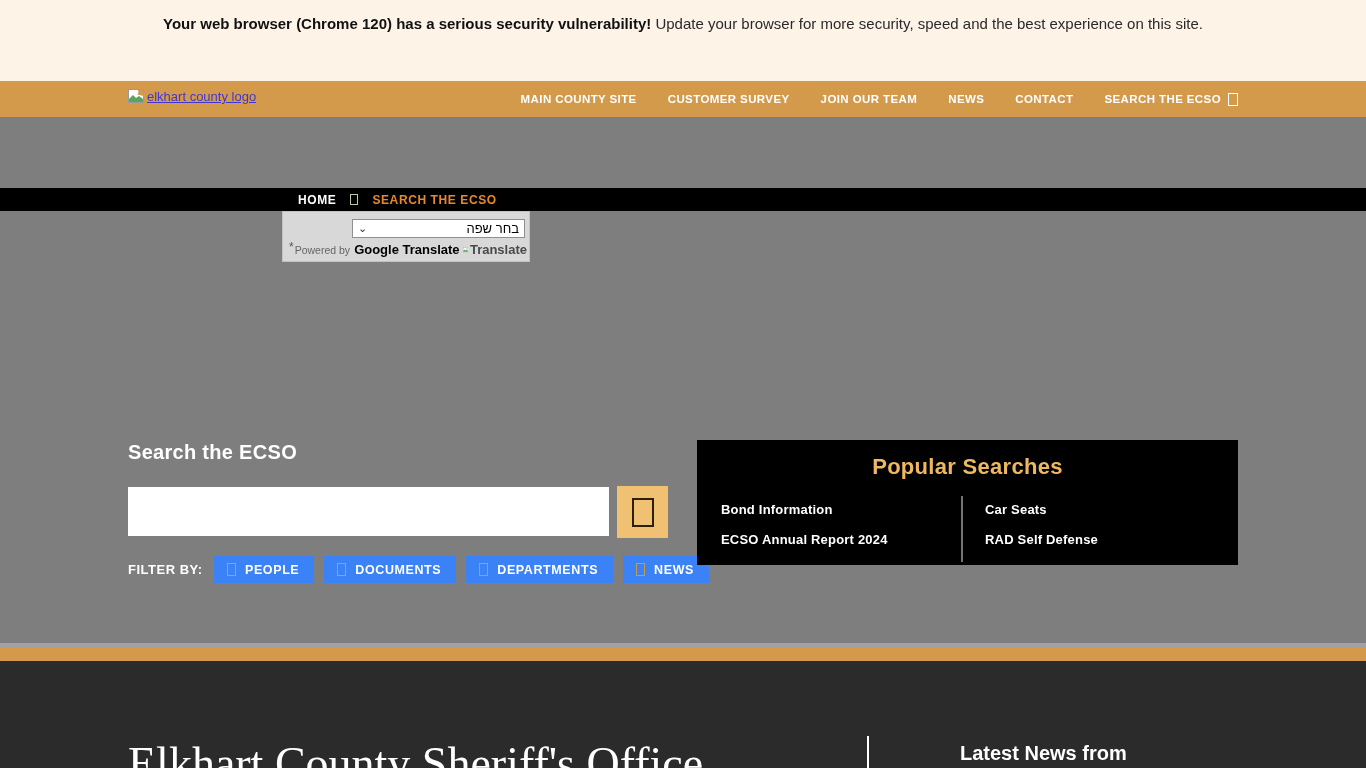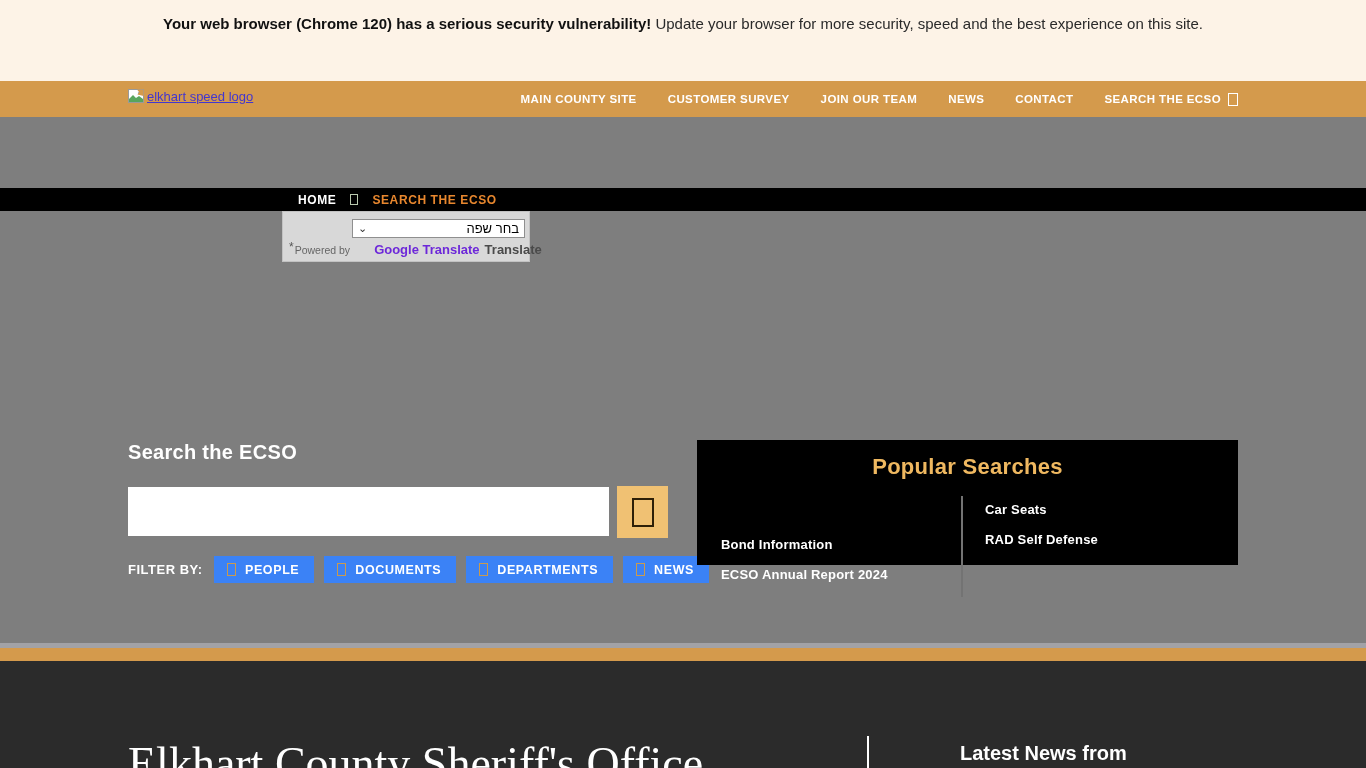--- a/index.html
+++ b/index.html
@@ -32,21 +32,21 @@
   .bc-current { color:#e8872e; font-weight:bold; font-size:12px; letter-spacing:.6px; }
 
   
   .translate { position:absolute; left:282px; top:211px; width:248px; height:51px; background:#d8d8d8; border:1px solid #c2c2c2; }
   .t-select { position:absolute; left:69px; top:7px; width:173px; height:19px; background:#fff; border:1px solid #8f8f8f; display:flex; align-items:center; justify-content:space-between; padding:0 5px; cursor:pointer; }
   .t-select .arrow { font-size:11px; color:#333; line-height:1; }
   .t-select .val { font-size:13px; color:#000; direction:rtl; }
   .t-attrib { position:absolute; left:6px; bottom:4px; width:238px; white-space:nowrap; display:flex; align-items:center; }
   .t-star { font-size:12px; color:#555; vertical-align:top; margin-right:1px; transform:translateY(-3px); }
   .t-powered { font-size:10.5px; color:#666; margin-right:4px; }
-  .t-brand { font-size:13px; font-weight:bold; color:#6d28d9; cursor:pointer;margin-left:20px; }
+  .t-brand { font-size:13px; font-weight:bold; color:#000000; cursor:pointer; }
   .t-alt { font-size:13px; font-weight:bold; color:#4a4a4a; margin-left:2px; }
 
   
   .page-title { position:absolute; left:128px; top:314px; color:#fff; font-family:"Liberation Serif", serif; font-size:52px; font-weight:normal; }
   .search-heading { position:absolute; left:128px; top:441px; color:#fff; font-weight:bold; font-size:20px; letter-spacing:.3px; }
   .search-input { position:absolute; left:128px; top:487px; width:481px; height:49px; background:#fff; border:none; outline:none; font-size:17px; padding:0 12px; }
   .search-btn { position:absolute; left:617px; top:486px; width:51px; height:52px; background:#f0c173; border:none; cursor:pointer; display:flex; align-items:center; justify-content:center; }
   .filter-label { position:absolute; left:128px; top:562px; color:#fff; font-weight:bold; font-size:13px; letter-spacing:.5px; }
   .filter-row { position:absolute; left:214px; top:556px; display:flex; gap:10px; }
   .filter-btn { background:#3b82f6; color:#fff; border:none; height:27px; display:flex; align-items:center; gap:9px; padding:0 15px 0 13px; font-family:"Liberation Sans",sans-serif; font-weight:bold; font-size:12.5px; letter-spacing:.6px; cursor:pointer; }
@@ -55,21 +55,21 @@
   .tofu { display:inline-block; border:1px solid currentColor; }
   .tofu-nav { width:10px; height:13px; color:#fff; }
   .tofu-bc { width:8px; height:11px; color:#b9c9ae; }
   .tofu-filter { width:9px; height:13px; color:#c89a50; }
   .tofu-search { width:22px; height:29px; border-width:2px; color:#2e2008; }
 
   
   .popular { position:absolute; left:697px; top:440px; width:541px; height:125px; background:#000; }
   .popular-heading { margin-top:14px; text-align:center; color:#efb860; font-weight:bold; font-size:22px; letter-spacing:.3px; }
   .popular-grid { position:absolute; top:56px; left:0; right:0; bottom:12px; display:grid; grid-template-columns:264px 1fr; }
-  .popular-col1 { padding-left:24px;margin-top:35px; }
+  .popular-col1 { padding-left:24px; }
   .popular-col2 { padding-left:22px; border-left:2px solid #737373; }
   .popular-item { color:#fff; font-weight:bold; font-size:13px; margin-top:6px; margin-bottom:15px; cursor:pointer; letter-spacing:.2px; }
 
   
   .strip { position:absolute; top:643px; left:0; width:1366px; height:5px; background:#a2a2a6; }
   .goldbar2 { position:absolute; top:648px; left:0; width:1366px; height:13px; background:#d49a4c; }
   .footer { position:absolute; top:661px; left:0; width:1366px; height:107px; background:#2b2b2b; }
   .footer-title { position:absolute; left:128px; top:76px; color:#fff; font-family:"Liberation Serif", serif; font-size:46px; white-space:nowrap; }
   .footer-divider { position:absolute; left:867px; top:75px; width:2px; height:40px; background:#fff; }
   .footer-news { position:absolute; left:960px; top:81px; color:#fff; font-weight:bold; font-size:20px; }
@@ -89,21 +89,21 @@
   </div>
 
   <div class="goldbar">
     <span class="logo-link">
       <svg class="bimg" width="16" height="15" viewBox="0 0 16 15">
         <rect x="0.5" y="0.5" width="15" height="13" fill="#fdfdfd" stroke="#9a9a9a"></rect>
         <path d="M1 10 L5 6 L8 9 L11 7 L15 10 L15 13 L1 13 Z" fill="#58a55c"></path>
         <circle cx="11.5" cy="4" r="1.6" fill="#8ab4f8"></circle>
         <path d="M15.5 0.5 L9 0.5 L11 3 L9.5 5.5 L15.5 7 Z" fill="#d49a4c"></path>
       </svg>
-      <span>elkhart speed logo</span>
+      <span>elkhart county logo</span>
     </span>
     <div class="header-nav">
       <span class="hnav">
           <span>MAIN COUNTY SITE</span>
         </span>
       <span class="hnav">
           <span>CUSTOMER SURVEY</span>
         </span>
       <span class="hnav">
           <span>JOIN OUR TEAM</span>

